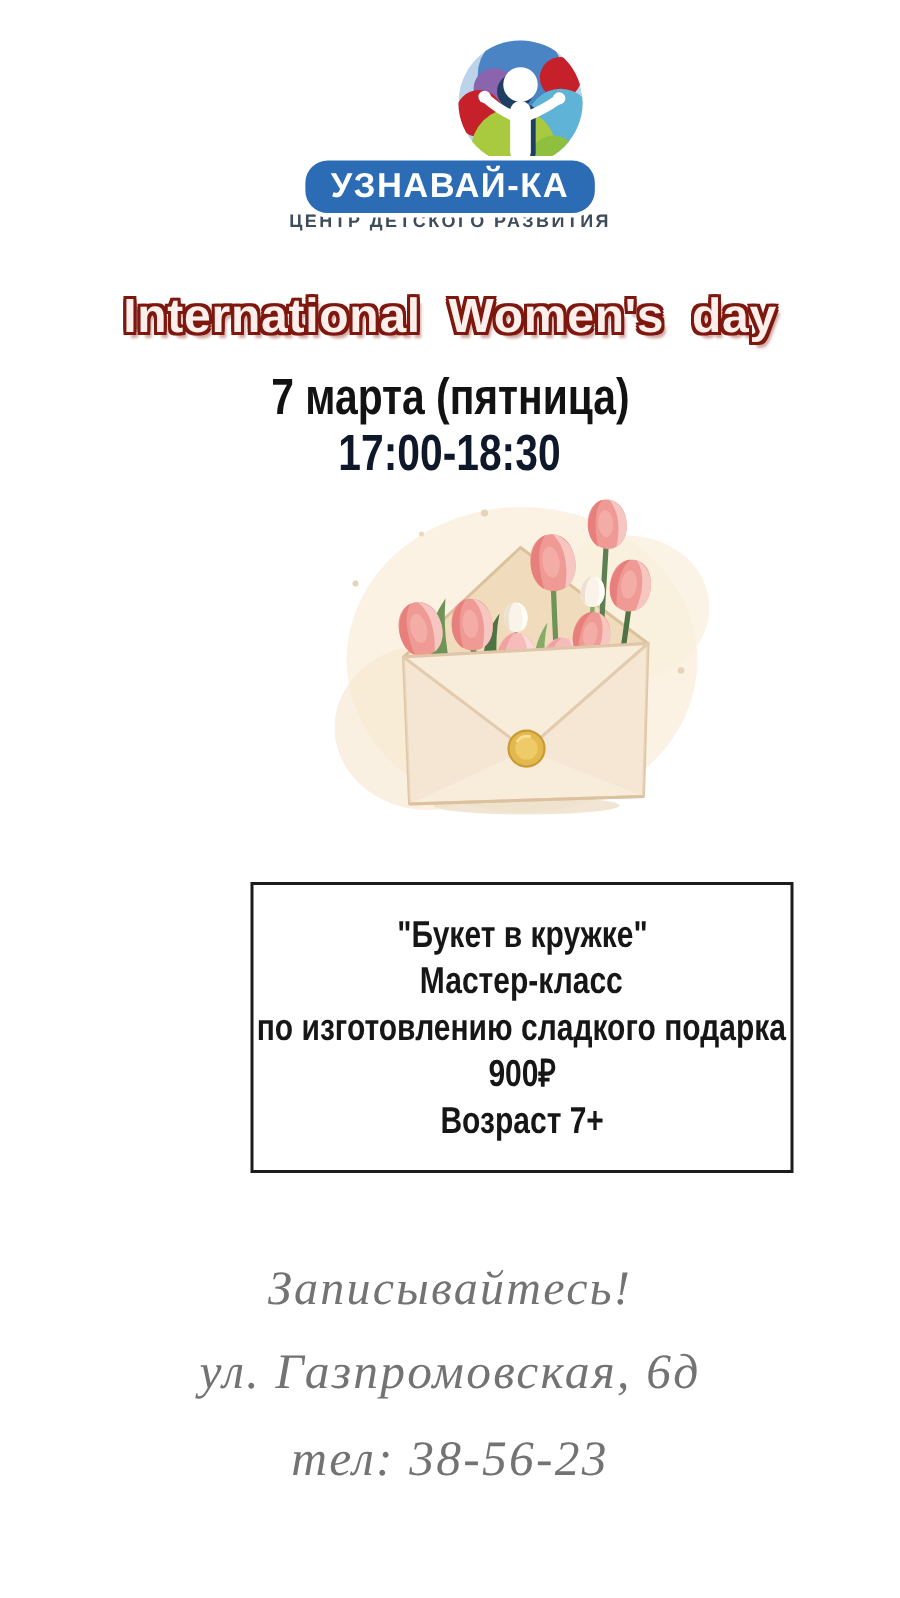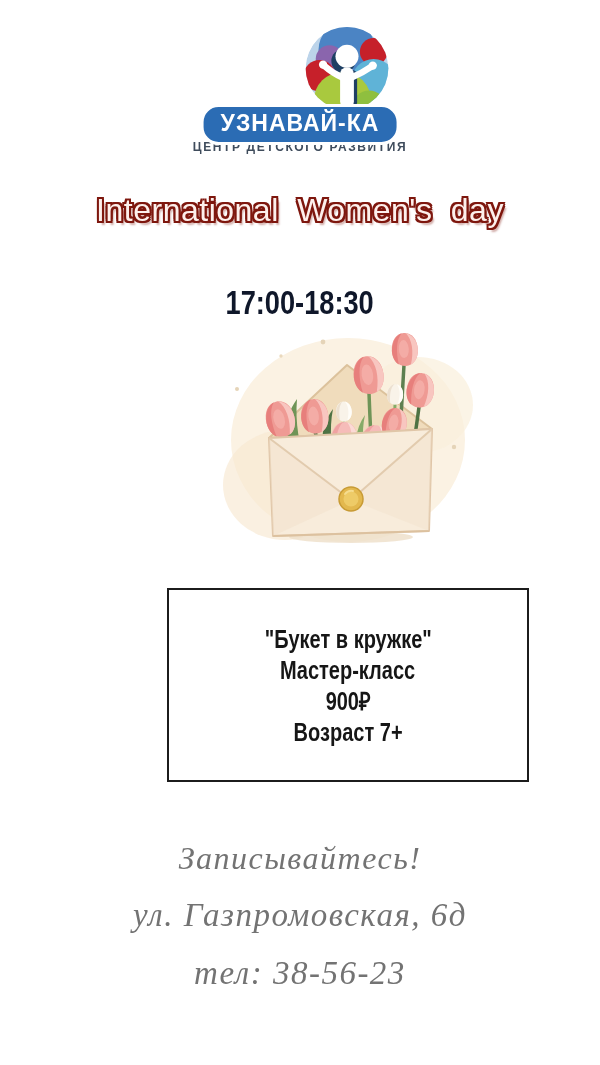--- a/index.html
+++ b/index.html
@@ -35,21 +35,21 @@
     font-size:12px;
     font-weight:bold;
     letter-spacing:1.6px;
     color:#3f4c5c;
   }
 
   
   .event-title {
     top:192px;
     font-size:32px;
-    font-weight:normal;
+    font-weight:bold;
     word-spacing:9px;
     letter-spacing:.5px;
     color:#fdf0ec;
     text-shadow:
       -2px -2px 0 #7e170e, 2px -2px 0 #7e170e,
       -2px  2px 0 #7e170e, 2px  2px 0 #7e170e,
       -2px  0   0 #7e170e, 2px  0   0 #7e170e,
        0   -2px 0 #7e170e, 0    2px 0 #7e170e,
        3px  4px 2px rgba(126,23,14,.38);
   }
@@ -119,20 +119,23 @@
     </g>
   </svg>
 
   <div class="abs logo-badge">
     <span>УЗНАВАЙ-КА</span>
   </div>
   <div class="abs centered logo-tagline">ЦЕНТР ДЕТСКОГО РАЗВИТИЯ</div>
 
   <div class="abs centered event-title">International Women's day</div>
 
+  <div class="abs centered event-date">
+    <span class="cond">7 марта (пятница)</span>
+  </div>
   <div class="abs centered event-time">
     <span class="cond">17:00-18:30</span>
   </div>
 
   <svg class="abs illustration" viewBox="0 0 250 230" aria-hidden="true">
     <defs>
       <g id="tulip">
         <path d="M -13 -2 C -13 -13 -7 -19 0 -19 C 7 -19 13 -13 13 -2 C 13 8 7 14 0 14 C -7 14 -13 8 -13 -2 Z" fill="#ef9a94"></path>
         <path d="M -13 -2 C -12 -12 -7 -18 -2 -19 C -8 -13 -9 -1 -7 12 C -11 9 -13 4 -13 -2 Z" fill="#e77f7c"></path>
         <path d="M 2 -19 C 8 -17 13 -11 13 -2 C 13 5 10 11 5 13 C 9 0 8 -12 2 -19 Z" fill="#f8c6c0"></path>
@@ -204,20 +207,21 @@
     <g>
       <circle cx="128" cy="174" r="12" fill="#e3b84e" stroke="#c89b35" stroke-width="1.5"></circle>
       <circle cx="128" cy="174" r="7.5" fill="#eecb67"></circle>
       <path d="M 122 169 A 8 8 0 0 1 130 166" stroke="#f6dd8f" stroke-width="2" fill="none" stroke-linecap="round"></path>
     </g>
   </svg>
 
   <div class="abs info-box">
     <div class="info-line"><span class="cond">"Букет в кружке"</span></div>
     <div class="info-line"><span class="cond">Мастер-класс</span></div>
+    <div class="info-line"><span class="cond">по изготовлению сладкого подарка</span></div>
     <div class="info-line"><span class="cond">900₽</span></div>
     <div class="info-line"><span class="cond">Возраст 7+</span></div>
   </div>
 
   <div class="abs centered script footer-cta">Записывайтесь!</div>
   <div class="abs centered script footer-address">ул. Газпромовская, 6д</div>
   <div class="abs centered script footer-phone">тел: 38-56-23</div>
 
 </div>
 

